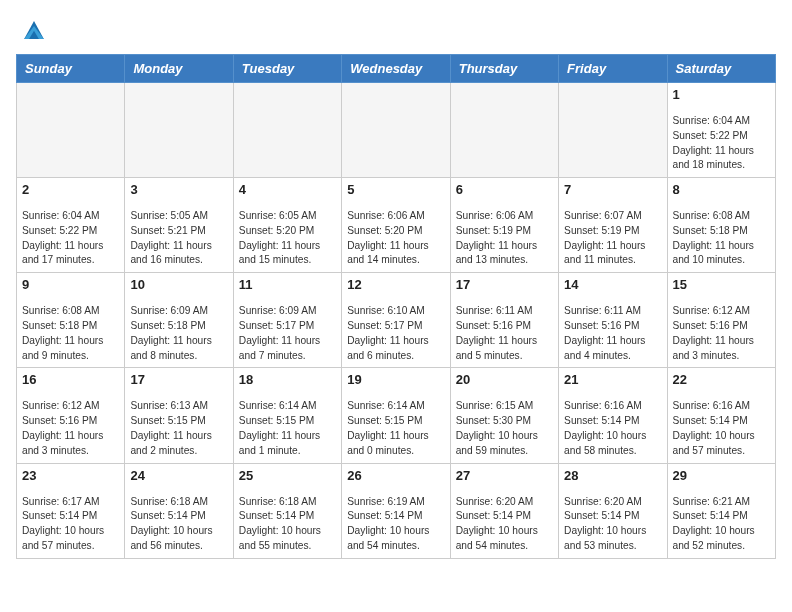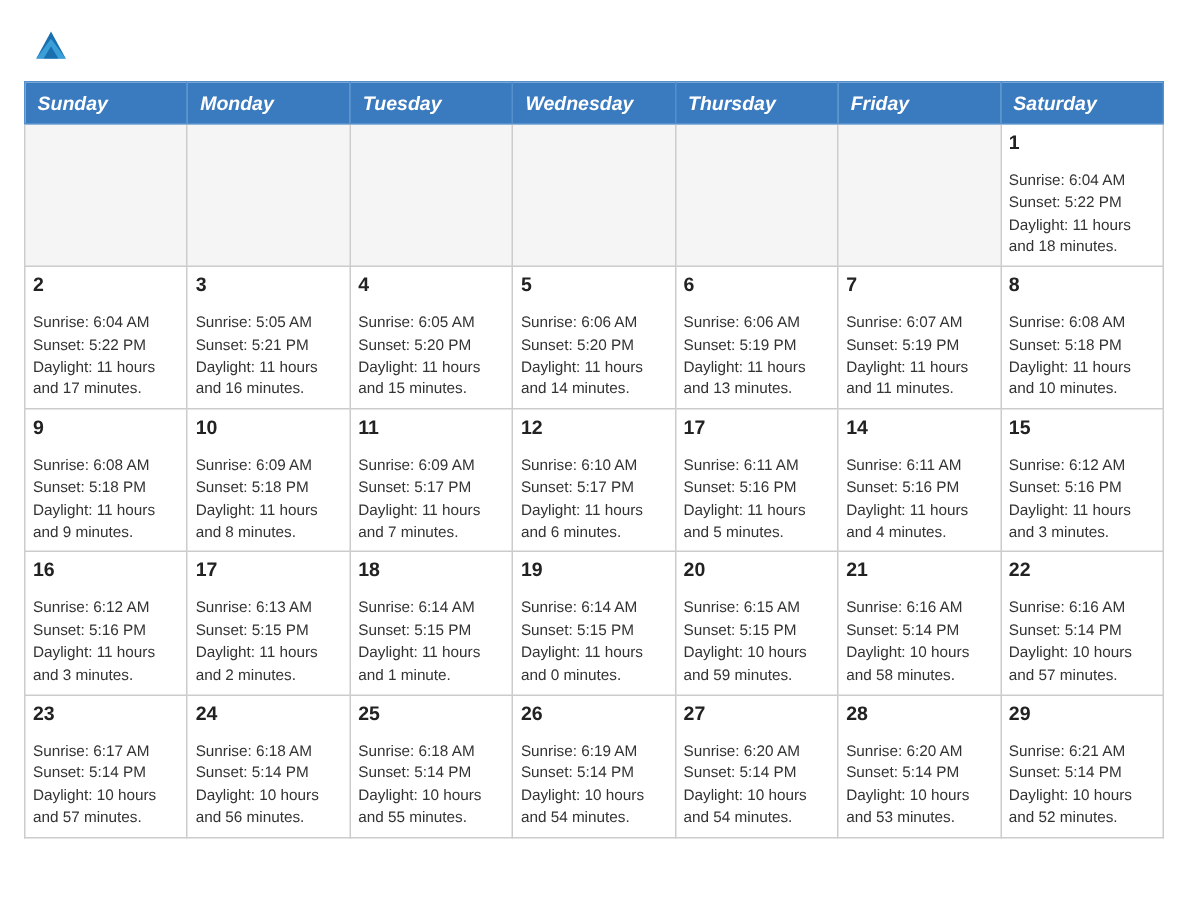--- a/index.html
+++ b/index.html
@@ -245,21 +245,21 @@
         </td>
         <td>
           <span class="day-number">19</span>
           <div class="day-info">Sunrise: 6:14 AM
 Sunset: 5:15 PM
 Daylight: 11 hours and 0 minutes.</div>
         </td>
         <td>
           <span class="day-number">20</span>
           <div class="day-info">Sunrise: 6:15 AM
-Sunset: 5:15 PM
+Sunset: 5:30 PM
 Daylight: 10 hours and 59 minutes.</div>
         </td>
         <td>
           <span class="day-number">21</span>
           <div class="day-info">Sunrise: 6:16 AM
 Sunset: 5:14 PM
 Daylight: 10 hours and 58 minutes.</div>
         </td>
         <td>
           <span class="day-number">22</span>

